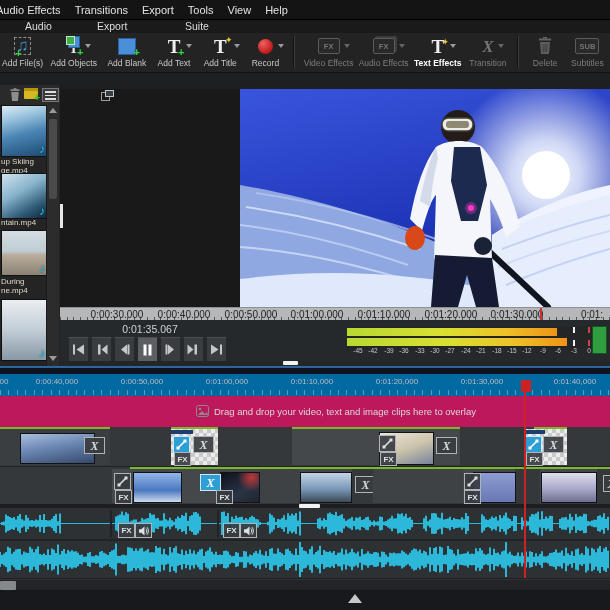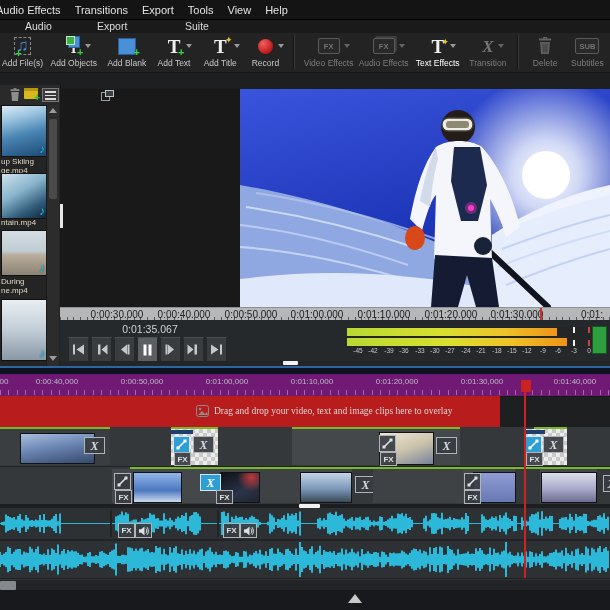--- a/index.html
+++ b/index.html
@@ -12,21 +12,21 @@
   #menubar span{font-size:11px;color:#e2e2e2;white-space:nowrap;}
   #ribbonbar{left:0;top:20px;width:610px;height:13px;background:#1a1a1a;}
   #ribbonbar span{position:absolute;font-size:10.5px;color:#dcdcdc;top:0;}
   #toolbar{left:0;top:33px;width:610px;height:39px;background:#232323;border-bottom:1px solid #141414;
            display:flex;align-items:flex-start;}
   .tbtn{position:relative;height:39px;display:flex;flex-direction:column;align-items:center;justify-content:flex-start;padding-top:2px;}
   .tbtn .ico{height:22px;display:flex;align-items:center;justify-content:center;position:relative;}
   .tbtn .lbl{font-size:8.5px;color:#c9c9c9;margin-top:1px;white-space:nowrap;}
   .tbtn.dim .lbl{color:#7d7d7d;}
   .tbtn.dim .ico{opacity:.55;}
-  .tbtn.hot .lbl{color:#fff;font-weight:normal;}
+  .tbtn.hot .lbl{color:#fff;font-weight:bold;}
   .caret{position:absolute;right:-7px;top:9px;width:0;height:0;border-left:3px solid transparent;
          border-right:3px solid transparent;border-top:4px solid #9a9a9a;}
   .tsep{width:1px;height:34px;background:#3c3c3c;margin:2px 6px 0 6px;border-left:1px solid #121212;}
   .blue-sq{background:#4a90d9;border:1px solid #2a5f9e;}
   .gplus{position:absolute;color:#3fce3f;font-weight:bold;font-size:11px;line-height:9px;text-shadow:0 0 2px #042;}
   .serifT{font-family:"Liberation Serif",serif;color:#efefef;font-size:19px;line-height:19px;font-weight:bold;}
   .fxbox{width:20px;height:14px;border:1px solid #8a8a8a;border-radius:2px;color:#b5b5b5;font-size:7.5px;
          font-weight:bold;display:flex;align-items:center;justify-content:center;background:#2e2e2e;}
   
   #tabrow{left:0;top:72px;width:610px;height:17px;background:#1d1d1d;}
@@ -55,25 +55,25 @@
   #controls{left:60px;top:320px;width:550px;height:41px;background:#26292c;}
   .pbtn{position:absolute;top:17px;width:19px;height:23px;background:#3a3d40;border:1px solid #26282a;
         border-top-color:#4c4f52;display:flex;align-items:center;justify-content:center;}
   .pbtn.active{background:#5c5f62;}
   #meterscale span{position:absolute;transform:translateX(-50%);font-size:6.5px;color:#c6c6c6;top:0;}
   .dash{position:absolute;width:0;border-left:2px dashed #f2f2f2;height:19px;}
   #prevhstrip{left:60px;top:361px;width:550px;height:5px;background:#232527;}
   
   #tl-blue{left:0;top:366px;width:610px;height:2px;background:#2c66a0;}
   #tl-navy{left:0;top:368px;width:610px;height:6px;background:#0d1320;}
-  #tlruler{left:0;top:374px;width:610px;height:22px;background:#701a75;border-bottom:1px solid #15171a;text-align:right;}
+  #tlruler{left:0;top:374px;width:610px;height:22px;background:#0369a1;border-bottom:1px solid #15171a;text-align:right;}
   #tlruler .tklbl{position:absolute;top:3px;transform:translateX(-50%);font-size:8px;color:#b9bdc1;}
   .tlticks{position:absolute;left:0;bottom:1px;width:100%;height:5px;
      background-image:repeating-linear-gradient(90deg,rgba(255,255,255,.35) 0 1px,transparent 1px 8.45px);}
-  #hintrow{left:0;top:396px;width:500px;height:31px;background:#b91c1c;border-bottom:1px solid #141619;font-family:Liberation Serif, serif;}
+  #hintrow{left:0;top:396px;width:610px;height:31px;background:#be185d;border-bottom:1px solid #141619;}
   #hintrow .txt{position:absolute;left:214px;top:10px;font-size:9.5px;color:#dadada;}
   .track{position:absolute;left:0;width:610px;background:#35383b;}
   .gap2{position:absolute;left:0;width:610px;background:#212326;}
   .clip{position:absolute;top:2px;bottom:1px;background:#45484b;}
   .clipdark{background:#3b3e41;}
   .checker{background-image:
       linear-gradient(45deg,#c9c9c9 25%,transparent 25%,transparent 75%,#c9c9c9 75%),
       linear-gradient(45deg,#c9c9c9 25%,#ececec 25%,#ececec 75%,#c9c9c9 75%);
       background-size:8px 8px;background-position:0 0,4px 4px;}
   .gline{position:absolute;height:2px;background:#7ab829;top:0;}

